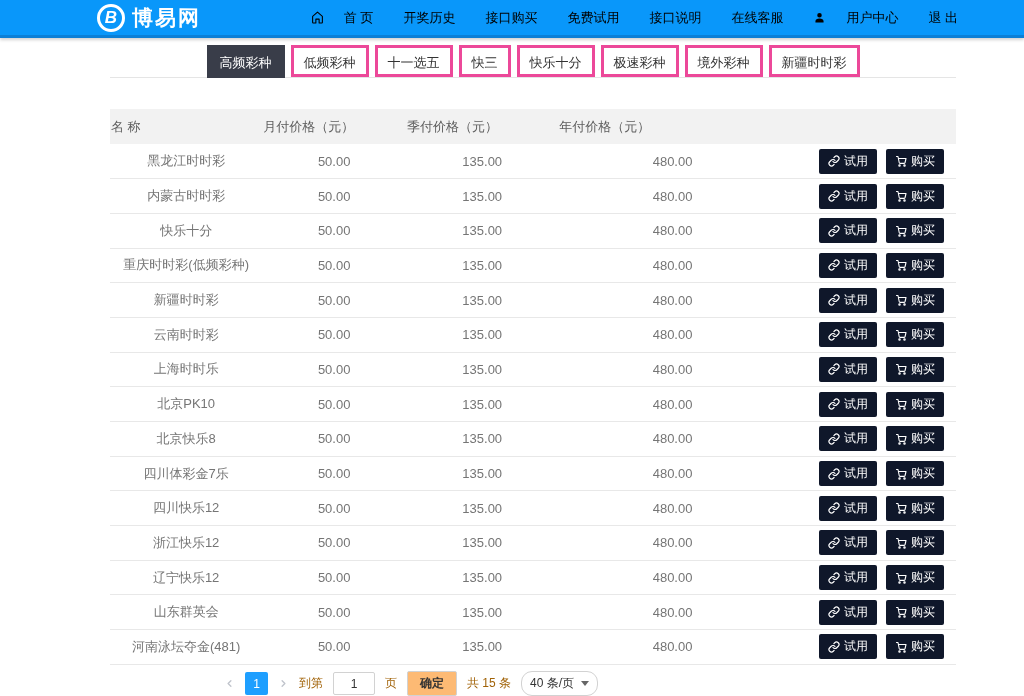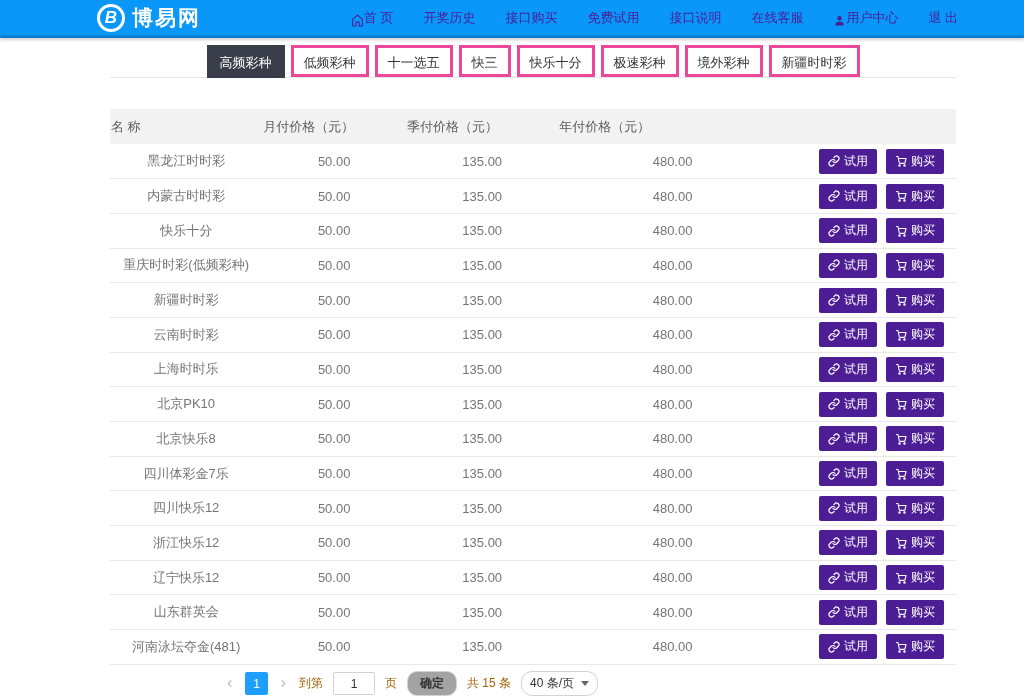--- a/index.html
+++ b/index.html
@@ -18,22 +18,22 @@
   }
   .logo { display:flex; align-items:center; gap:7px; margin-left:97px; }
   .logo-circle {
     width:28px; height:28px; border:3px solid #fff; border-radius:50%;
     display:flex; align-items:center; justify-content:center;
     color:#fff; font-weight:bold; font-style:italic; font-size:17px;
   }
   .logo-text { color:#fff; font-size:21px; font-weight:bold; letter-spacing:2px; }
   .main-nav { display:flex; align-items:center; gap:30px; margin-right:66px; }
   .nav-item {
-    color:#4c1d95; font-size:13px; text-decoration:none; cursor:pointer;
-    display:flex; align-items:flex-end; gap:0; white-space:nowrap;
+    color:#000000; font-size:13px; text-decoration:none; cursor:pointer;
+    display:flex; align-items:center; gap:20px; white-space:nowrap;
   }
   .nav-ico { display:flex; }
   .nav-ico svg { width:13px; height:13px; display:block; }
 
   
   .tabs-row {
     width:846px; margin:7px 0 0 110px; height:33px;
     border-bottom:1px solid #e5e5e5;
     display:flex; justify-content:center; align-items:flex-start; gap:6px;
   }
@@ -52,21 +52,21 @@
     background:#f2f2f2; height:35px; font-size:13px; color:#5e5e5e;
     font-weight:normal; text-align:left;
   }
   tbody td {
     height:34.7px; padding:0; border-bottom:1px solid #e8e8e8;
     font-size:13px; color:#757575; text-align:center;
   }
   td.actions-cell { text-align:right; padding-right:12px; }
   .btn {
     display:inline-flex; align-items:center; gap:4px;
-    background:#4c1d95; color:#fff; border:none; border-radius:2px;
+    background:#0f172a; color:#fff; border:none; border-radius:2px;
     height:25px; padding:0 9px; font-size:12px; cursor:pointer;
     margin-left:9px; font-family:"Liberation Sans", sans-serif;
   }
   .btn svg { width:12px; height:12px; display:block; }
 
   
   .pager {
     display:flex; align-items:center; gap:10px;
     margin:7px 0 0 114px; height:24px; font-size:12px; color:#666;
   }
@@ -76,22 +76,22 @@
     width:23px; height:23px; background:#1e9fff; color:#fff; border-radius:2px;
     display:flex; align-items:center; justify-content:center; cursor:pointer;
   }
   .pg-label { color:#a16207; }
   .pg-input {
     width:42px; height:23px; border:1px solid #d2d2d2; border-radius:2px;
     text-align:center; font-size:12px; color:#333; outline:none;
     font-family:"Liberation Sans", sans-serif;
   }
   .pg-btn {
-    height:25px; padding:0 12px; background:#a3a3a3; border:1px solid #d2d2d2;
-    border-radius:10px; font-size:12px; color:#333; font-weight:bold; cursor:pointer;
+    height:25px; padding:0 12px; background:#fdba74; border:1px solid #d2d2d2;
+    border-radius:2px; font-size:12px; color:#333; font-weight:bold; cursor:pointer;
     font-family:"Liberation Sans", sans-serif;
   }
   .pg-select {
     height:25px; border:1px solid #d2d2d2; border-radius:11px;
     display:flex; align-items:center; gap:7px; padding:0 8px;
     color:#333; cursor:pointer; background:#fff;
   }
   .caret {
     width:0; height:0; border-left:4px solid transparent;
     border-right:4px solid transparent; border-top:5px solid #666;

